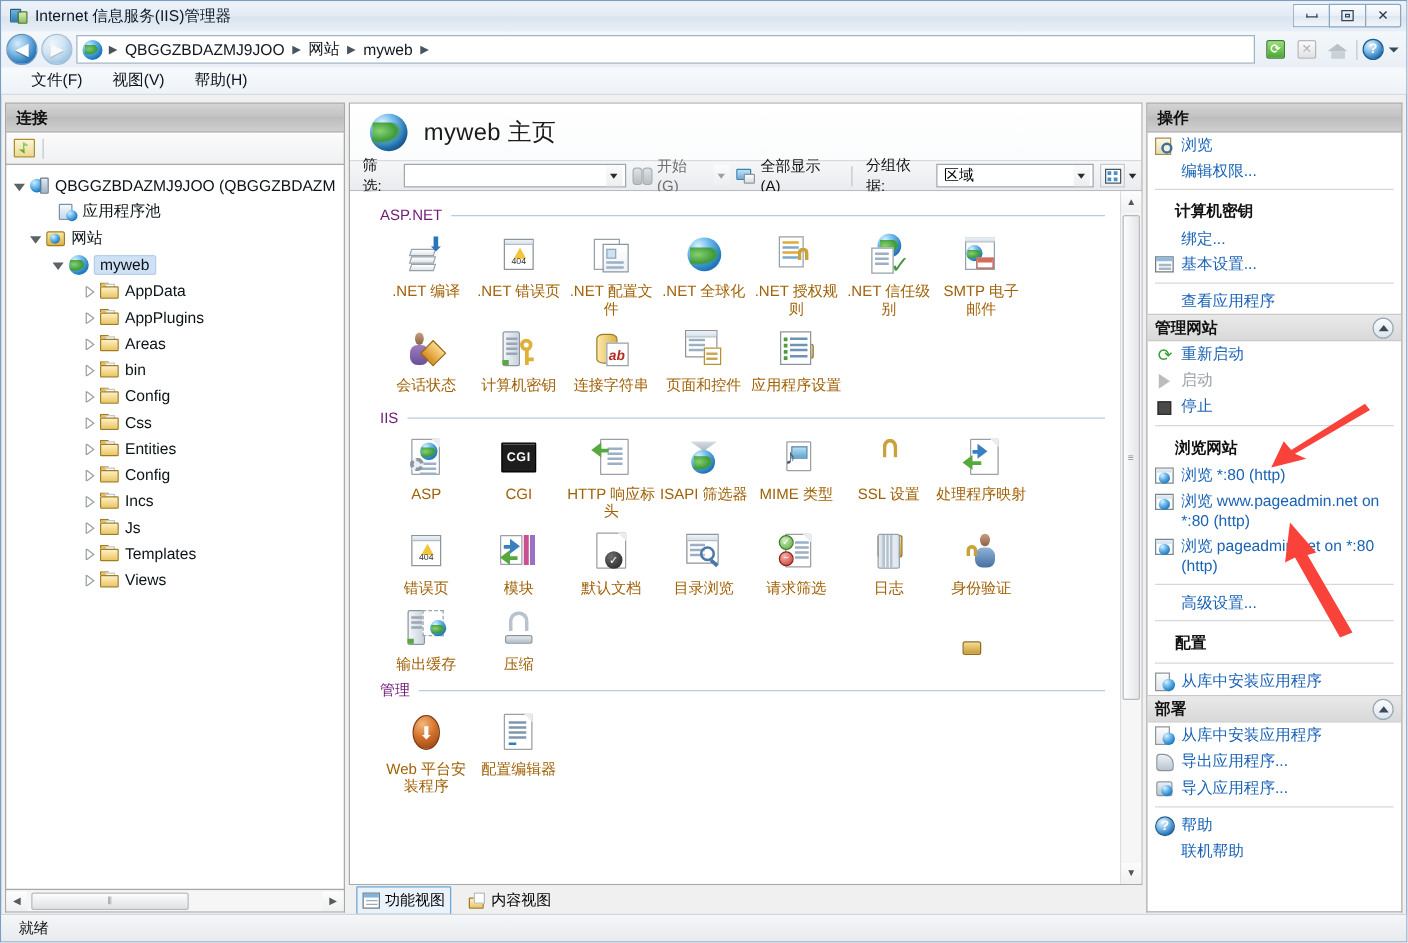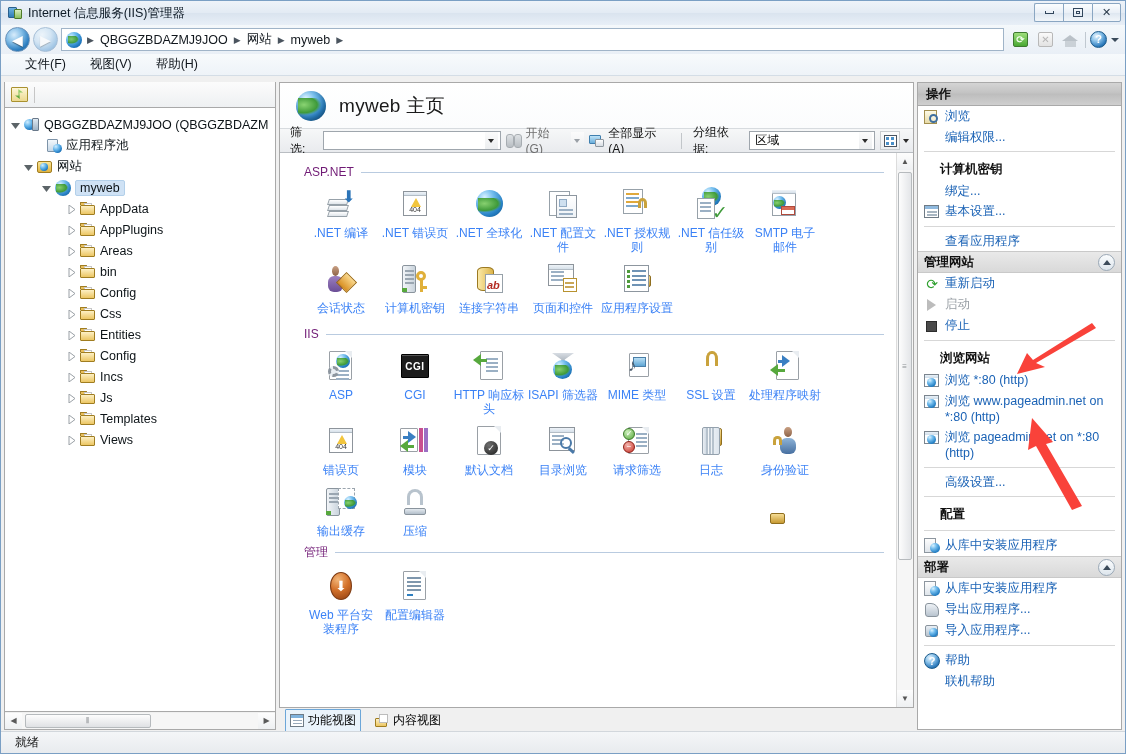--- a/index.html
+++ b/index.html
@@ -229,21 +229,21 @@
     box-shadow:5px 0 0 #4a90c9, 0 5px 0 #4a90c9, 5px 5px 0 #4a90c9;}
 
   .icon-area { flex:1; position:relative; overflow:hidden; background:#fff; display:flex;}
   .icon-scroll { flex:1; padding: 8px 12px 0 14px; overflow:hidden; position:relative;}
   .grp-head { display:flex;align-items:center;gap:7px;margin: 4px 0 2px 10px;}
   .grp-title { color:#701a75; font-size:12px; white-space:nowrap;}
   .grp-line { flex:1;height:1px;background:#b9cbe0;}
   .grid { display:flex; flex-wrap:wrap; padding-left: 10px; }
   .cell { width:74px; padding: 6px 1px 2px 1px; display:flex;flex-direction:column;align-items:center;
     text-align:center;}
-  .cell .lbl { font-size:12px; color:#3b82f6; line-height:14px; margin-top:5px; word-break:break-all;}
+  .cell .lbl { font-size:12px; color:#a16207; line-height:14px; margin-top:5px; word-break:break-all;}
   .ibox { width:34px;height:34px;position:relative;}
 
   
   .pg-w { position:absolute;left:5px;top:2px;width:23px;height:29px;background:#fff;
     border:1px solid #9aa0a6; border-radius:1px;
     box-shadow: inset 0 0 0 1px #fff;}
   .pg-w.fold::after{content:'';position:absolute;right:-1px;top:-1px;border-left:7px solid transparent;
     border-top:7px solid #e9edf1;}
   .win-w { position:absolute;left:3px;top:5px;width:28px;height:23px;background:#fff;
     border:1px solid #8d949b;}
@@ -452,20 +452,21 @@
 
   <div class="menubar">
     <div class="menuitem">文件(F)</div>
     <div class="menuitem">视图(V)</div>
     <div class="menuitem">帮助(H)</div>
   </div>
 
   <div class="body">
 
     <div class="left">
+      <div class="panel-head">连接</div>
       <div class="left-toolbar">
         <div class="conn-ic">
             <div class="pad"></div>
             <div class="plug"></div>
           </div>
         <div class="tb-sep"></div>
       </div>
       <div class="tree" id="tree">
           <div class="tnode" style="padding-left:6px">
             <span class="expander"><svg width="9" height="9">
@@ -708,35 +709,35 @@
                     <div class="warn404">
                       <div class="tbar"></div>
                       <div class="tri"></div>
                       <div class="t404">404</div>
                     </div>
                   </div>
                   <span class="lbl">.NET 错误页</span>
                 </div>
                 <div class="cell">
                   <div class="ibox">
-                    <div class="mini-globe" style="left:4px;top:3px;width:27px;height:27px"></div>
-                  </div>
-                  <span class="lbl">.NET 全球化</span>
-                </div>
-                <div class="cell">
-                  <div class="ibox">
                     <div style="position:absolute;left:3px;top:4px;width:21px;height:25px;background:#fff;border:1px solid #97a1a9"></div>
                     <div style="position:absolute;left:10px;top:8px;width:21px;height:23px;background:linear-gradient(#fff,#eef2f6);border:1px solid #8d969f"></div>
                     <div style="position:absolute;left:13px;top:12px;width:8px;height:8px;background:#cfe0ef;border:1px solid #8fa9c2"></div>
                     <div class="lines" style="left:13px;top:22px;width:14px">
                       <i></i>
                       <i></i>
                     </div>
                   </div>
                   <span class="lbl">.NET 配置文件</span>
+                </div>
+                <div class="cell">
+                  <div class="ibox">
+                    <div class="mini-globe" style="left:4px;top:3px;width:27px;height:27px"></div>
+                  </div>
+                  <span class="lbl">.NET 全球化</span>
                 </div>
                 <div class="cell">
                   <div class="ibox">
                     <div style="position:absolute;left:3px;top:2px;width:20px;height:25px;background:#fff;border:1px solid #97a1a9"></div>
                     <div class="lines" style="left:6px;top:6px;width:13px">
                       <i style="background:#e0a93c"></i>
                       <i style="background:#7fa8cc"></i>
                       <i style="background:#e0a93c"></i>
                       <i style="background:#7fa8cc"></i>
                     </div>

